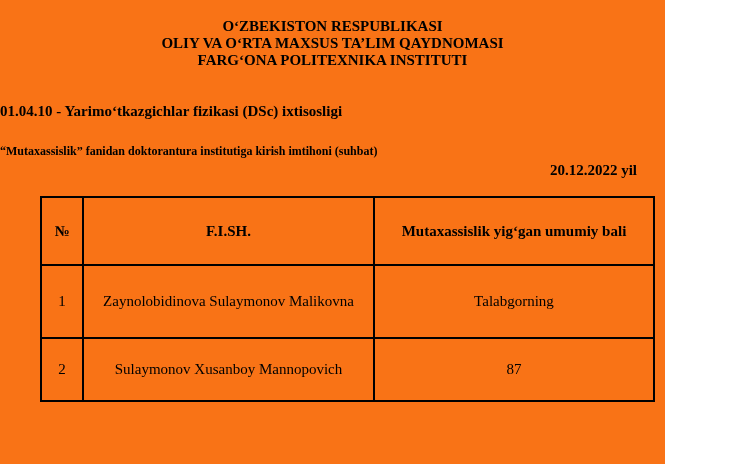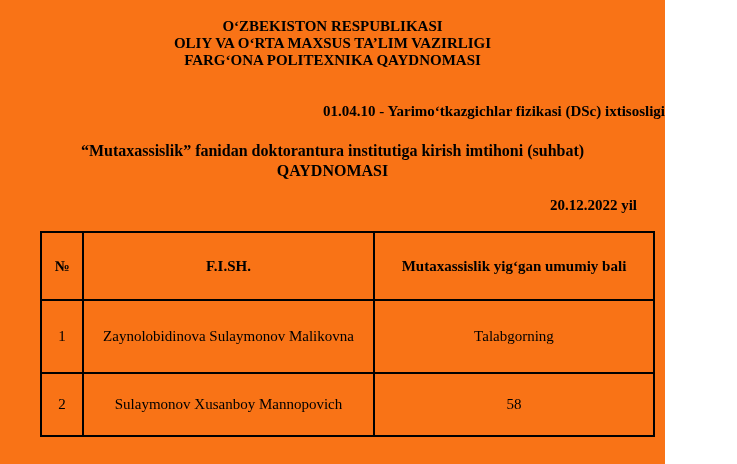--- a/index.html
+++ b/index.html
@@ -18,34 +18,33 @@
   }
   .doc-header {
     padding-top: 18px;
     text-align: center;
     font-weight: bold;
     font-size: 15px;
     line-height: 17px;
   }
   .specialty {
     margin-top: 34px;
-    text-align: right;
+    text-align: left;
     font-weight: bold;
     font-size: 15px;
     line-height: 16px;
   }
   .exam-title {
     margin-top: 22px;
-    text-align: center;
     font-weight: bold;
-    font-size: 16px;
+    font-size: 12px;
     line-height: 20px;
   }
   .date-line {
-    margin-top: 16px;
+    margin-top: 1px;
     padding-right: 28px;
     text-align: right;
     font-weight: bold;
     font-size: 15px;
     line-height: 16px;
   }
   table.score-table {
     border-collapse: collapse;
     table-layout: fixed;
     margin-top: 18px;
@@ -75,29 +74,28 @@
   tr.body-row-1 td { height: 71px; }
   tr.body-row-2 td { height: 61px; }
 </style>
 </head>
 <body>
 
 <div class="page">
 
   <div class="doc-header">
     <div>OʻZBEKISTON RESPUBLIKASI</div>
-    <div>OLIY VA OʻRTA MAXSUS TA’LIM VAZIRLIGI</div>
-    <div>FARGʻONA POLITEXNIKA QAYDNOMASI</div>
+    <div>OLIY VA OʻRTA MAXSUS TA’LIM QAYDNOMASI</div>
+    <div>FARGʻONA POLITEXNIKA INSTITUTI</div>
   </div>
 
   <div class="specialty">01.04.10 - Yarimoʻtkazgichlar fizikasi (DSc) ixtisosligi</div>
 
   <div class="exam-title">
     <div>“Mutaxassislik” fanidan doktorantura institutiga kirish imtihoni (suhbat)</div>
-    <div>QAYDNOMASI</div>
   </div>
 
   <div class="date-line">20.12.2022 yil</div>
 
   <table class="score-table">
     <thead>
       <tr>
         <th class="col-no">№</th>
         <th class="col-name">F.I.SH.</th>
         <th class="col-score">Mutaxassislik yigʻgan umumiy bali</th>
@@ -105,18 +103,18 @@
     </thead>
     <tbody>
       <tr class="body-row-1">
         <td>1</td>
         <td>Zaynolobidinova Sulaymonov Malikovna</td>
         <td>Talabgorning</td>
       </tr>
       <tr class="body-row-2">
         <td>2</td>
         <td>Sulaymonov Xusanboy Mannopovich</td>
-        <td>58</td>
+        <td>87</td>
       </tr>
     </tbody>
   </table>
 
 </div>
 
 </body></html>

